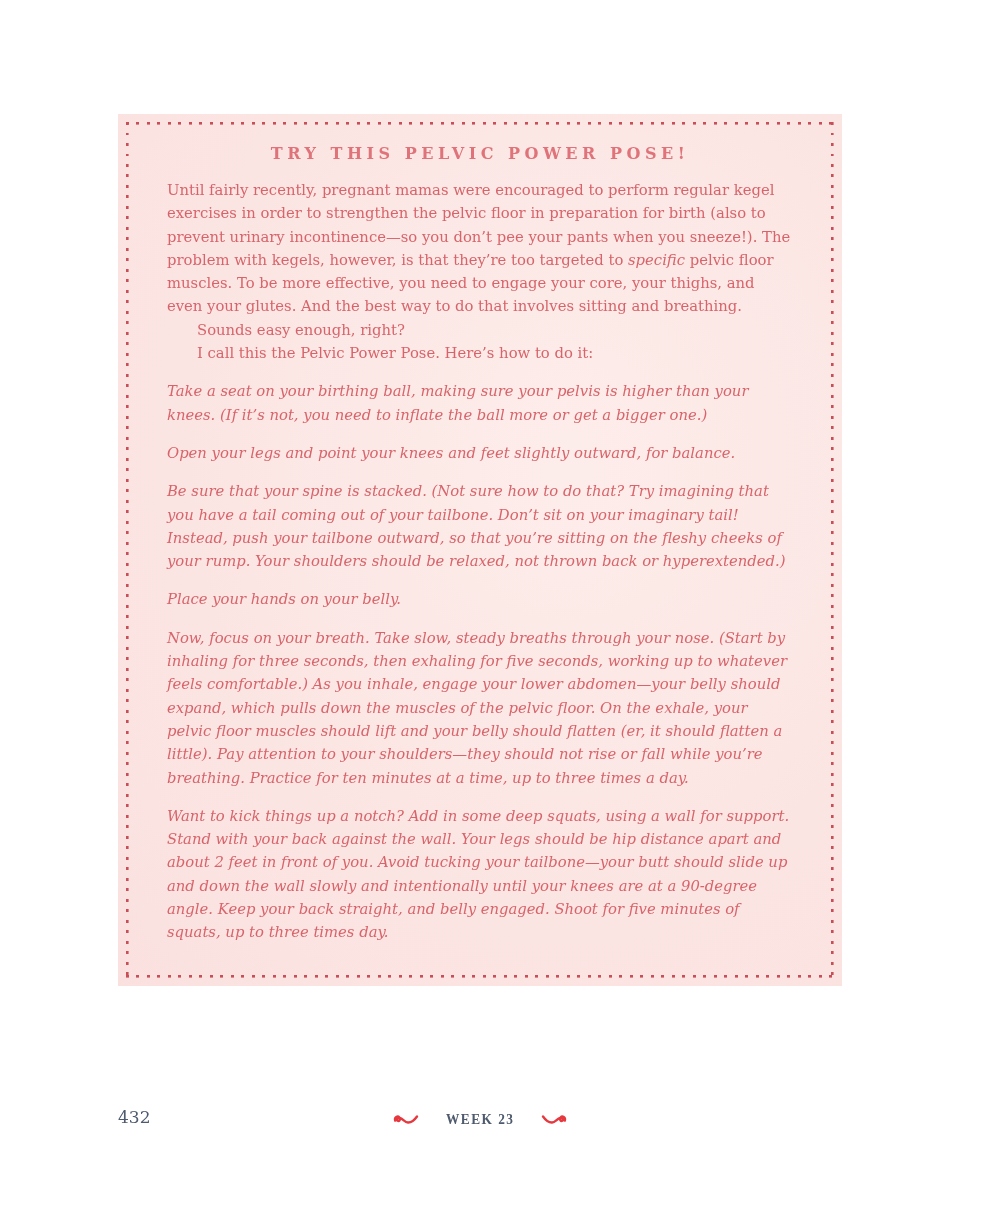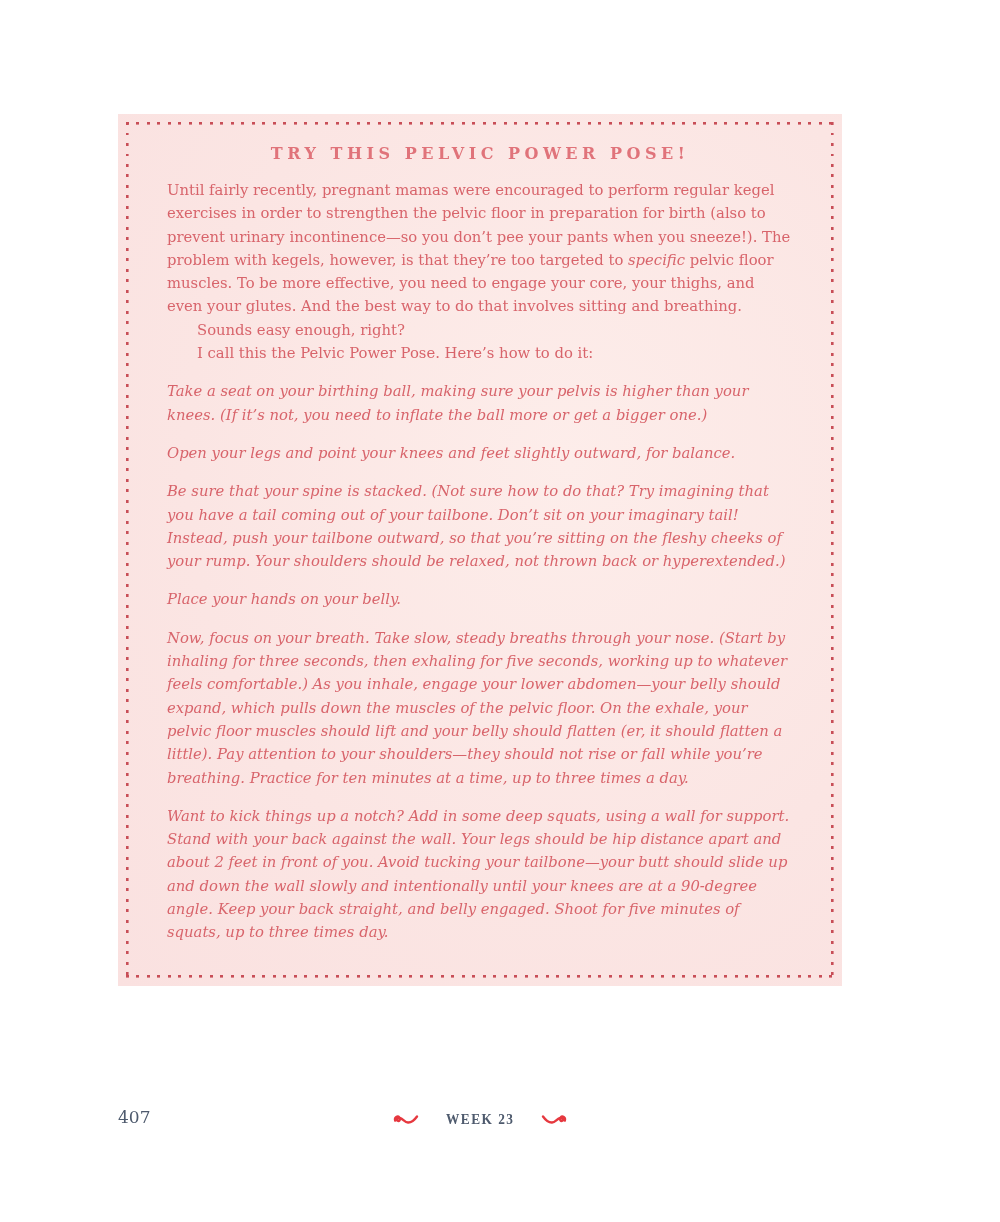--- a/index.html
+++ b/index.html
@@ -132,21 +132,21 @@
       <p class="para step">Take a seat on your birthing ball, making sure your pelvis is higher than your knees. (If it’s not, you need to inflate the ball more or get a bigger one.)</p>
       <p class="para step">Open your legs and point your knees and feet slightly outward, for balance.</p>
       <p class="para step">Be sure that your spine is stacked. (Not sure how to do that? Try imagining that you have a tail coming out of your tailbone. Don’t sit on your imaginary tail! Instead, push your tailbone outward, so that you’re sitting on the fleshy cheeks of your rump. Your shoulders should be relaxed, not thrown back or hyperextended.)</p>
       <p class="para step">Place your hands on your belly.</p>
       <p class="para step">Now, focus on your breath. Take slow, steady breaths through your nose. (Start by inhaling for three seconds, then exhaling for five seconds, working up to whatever feels comfortable.) As you inhale, engage your lower abdomen—your belly should expand, which pulls down the muscles of the pelvic floor. On the exhale, your pelvic floor muscles should lift and your belly should flatten (er, it should flatten a little). Pay attention to your shoulders—they should not rise or fall while you’re breathing. Practice for ten minutes at a time, up to three times a day.</p>
       <p class="para step">Want to kick things up a notch? Add in some deep squats, using a wall for support. Stand with your back against the wall. Your legs should be hip distance apart and about 2 feet in front of you. Avoid tucking your tailbone—your butt should slide up and down the wall slowly and intentionally until your knees are at a 90-degree angle. Keep your back straight, and belly engaged. Shoot for five minutes of squats, up to three times day.</p>
     </div>
   </section>
 
   <footer class="footer">
-    <span class="page-number">407</span>
+    <span class="page-number">432</span>
     <span class="week-group">
       <svg class="flourish left" width="26" height="13" viewBox="0 0 26 13">
         <path d="M2.2,7.6 C1.2,4.4 4.6,2.4 6.4,4.6 C7.8,6.4 6.2,8.8 4.4,7.6 C3.0,6.6 4.4,4.4 7.0,5.0 C10.4,5.9 11.6,9.3 15.0,9.5 C18.6,9.7 21.2,7.4 24.0,3.5"></path>
       </svg>
       <span class="week-label">WEEK 23</span>
       <svg class="flourish right" width="26" height="13" viewBox="0 0 26 13">
         <path d="M2.2,7.6 C1.2,4.4 4.6,2.4 6.4,4.6 C7.8,6.4 6.2,8.8 4.4,7.6 C3.0,6.6 4.4,4.4 7.0,5.0 C10.4,5.9 11.6,9.3 15.0,9.5 C18.6,9.7 21.2,7.4 24.0,3.5"></path>
       </svg>
     </span>
   </footer>

